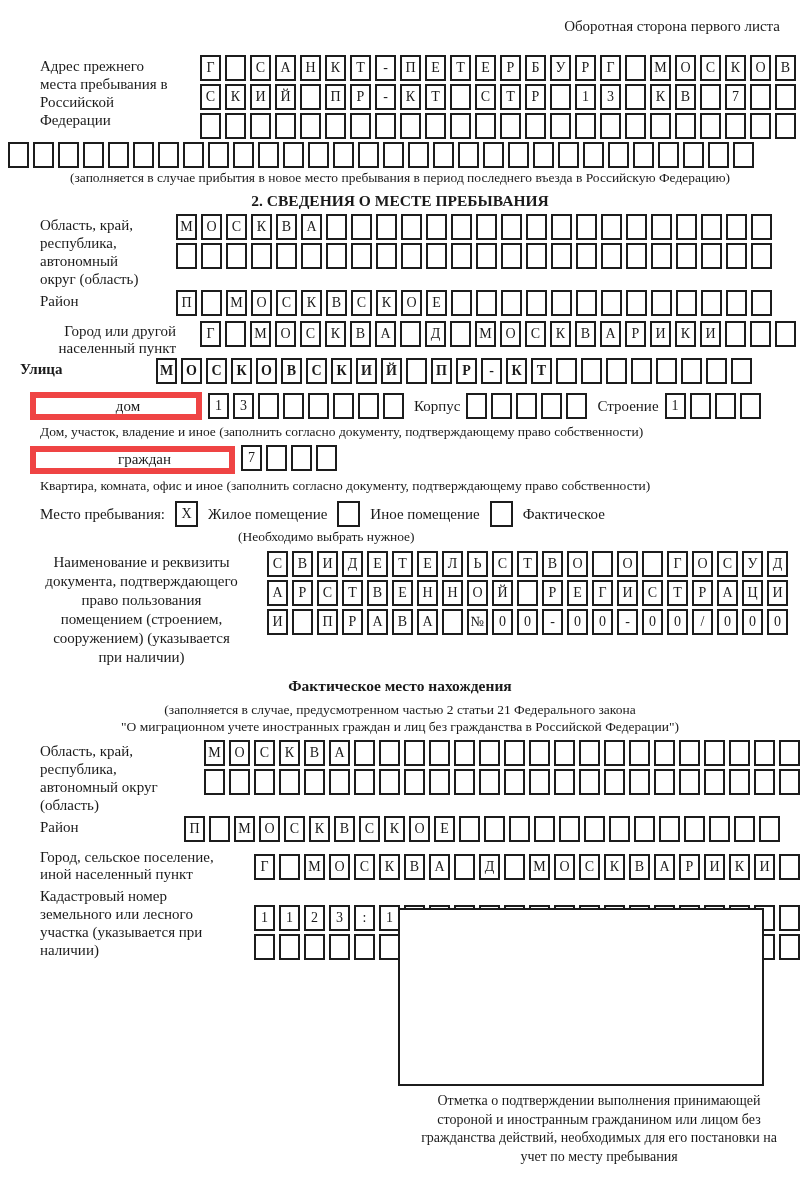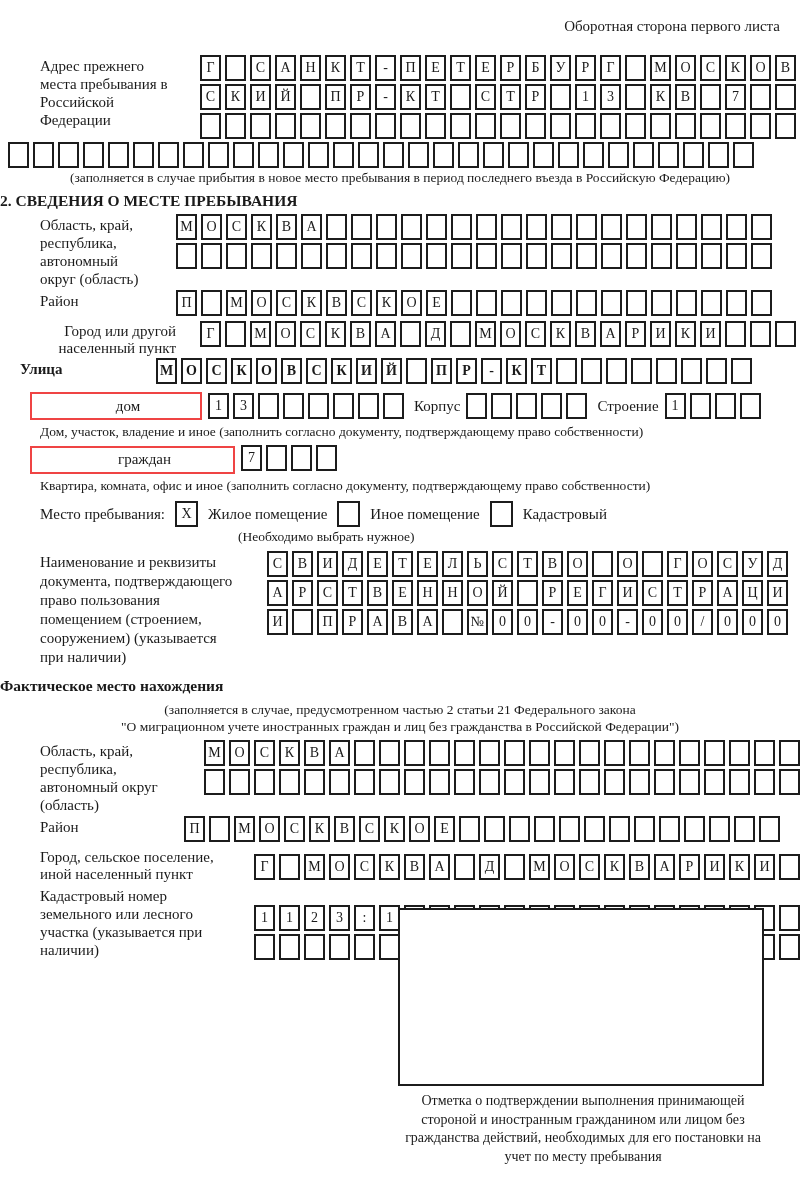--- a/index.html
+++ b/index.html
@@ -22,75 +22,75 @@
 
   .flexrow{display:flex;align-items:flex-start;gap:24px;}
   .label{font-size:15px;line-height:18px;padding-top:2px;}
 
   .prev-block{margin:20px 0 0 40px;}
   .prev-block .label{width:136px;}
 
   .full-row{margin:0 0 0 8px;}
 
   .center-note{ text-align:center;font-size:13.5px;margin-top:2px;}
-  .sec-title{text-align:left;font-weight:bold;font-size:15.5px;margin-top:6px;}
+  .sec-title{text-align:center;font-weight:bold;font-size:15.5px;margin-top:6px;}
 
   .region-block{margin:4px 0 0 40px;}
   .region-block .label{width:112px;}
   .district-row{margin:2px 0 0 40px;}
   .district-row .label{width:112px;}
   .city-row{margin:2px 0 0 40px;text-align:right;}
   .city-row .label{width:136px;line-height:17px;}
   .street-row{margin:1px 0 0 20px;font-weight:bold;}
   .street-row .label{width:112px;}
 
   .house-row{display:flex;align-items:center;margin:5px 0 0 30px;}
   .named-box{
-    box-sizing:border-box;height:28px;border:2px solid #ef4444;
+    box-sizing:border-box;height:28px;border:6px solid #ef4444;
     display:flex;align-items:center;justify-content:center;font-size:15px;padding-left:24px;
   }
   .house-box{width:172px;margin-right:6px;}
   .apt-box{width:205px;margin-right:6px;}
   .inline-label{font-size:15px;margin:0 6px 0 10px;white-space:nowrap;}
   .house-row .cells-row{margin-bottom:0;}
 
   .field-note{font-size:13.5px;margin:4px 0 0 40px;}
 
   .apt-row{display:flex;align-items:center;margin:5px 0 0 30px;}
 
   .stay-row{display:flex;align-items:center;margin:7px 0 0 40px;font-size:15px;}
   .checkbox{
     box-sizing:border-box;width:23px;height:26px;border:2px solid #1c1c1c;
     display:flex;align-items:center;justify-content:center;font-size:14px;
     margin:0 10px;flex:0 0 23px;
   }
   .stay-hint{font-size:13.5px;margin:2px 0 0 238px;}
 
-  .doc-block{margin:6px 0 0 40px;}
+  .doc-block{margin:6px 0 0 40px;text-align:center;}
   .doc-block .label{width:203px;line-height:19px;}
 
   .actual-title{margin-top:10px;}
   .actual-notes{text-align:center;font-size:13.5px;line-height:17px;margin-top:6px;}
 
   .region2-block{margin:5px 0 0 40px;}
   .region2-block .label{width:140px;}
   .district2-row{margin:2px 0 0 40px;}
   .district2-row .label{width:120px;}
   .city2-row{margin:2px 0 0 40px;align-items:flex-end;}
   .city2-row .label{width:190px;line-height:17px;}
   .cadastre-block{margin:2px 0 0 40px;}
   .cadastre-block .label{width:190px;line-height:18px;}
   .cadastre-block .rows{padding-top:20px;}
 
   .stamp-box{
     box-sizing:border-box;position:absolute;left:398px;top:908px;
     width:366px;height:178px;border:2px solid #1c1c1c;background:#fff;
   }
   .stamp-caption{
-    position:absolute;left:396px;top:1092px;width:374px;
+    position:absolute;left:412px;top:1092px;width:374px;
     text-align:center;font-size:14px;line-height:18.5px;
   }
 </style>
 </head>
 <body>
 
 <div class="page">
 
   <div class="header-note">Оборотная сторона первого листа</div>
 
@@ -402,21 +402,21 @@
   </div>
   <div class="field-note">Квартира, комната, офис и иное (заполнить согласно документу, подтверждающему право собственности)</div>
 
   <div class="stay-row">
     <span>Место пребывания:</span>
     <span class="checkbox">X</span>
     <span>Жилое помещение</span>
     <span class="checkbox"></span>
     <span>Иное помещение</span>
     <span class="checkbox"></span>
-    <span>Кадастровый</span>
+    <span>Фактическое</span>
   </div>
   <div class="stay-hint">(Необходимо выбрать нужное)</div>
 
   <div class="flexrow doc-block">
     <div class="label">Наименование и реквизиты документа, подтверждающего право пользования помещением (строением, сооружением) (указывается при наличии)</div>
     <div>
       <div class="cells-row">
           <span class="cell">С</span>
           <span class="cell">В</span>
           <span class="cell">И</span>

